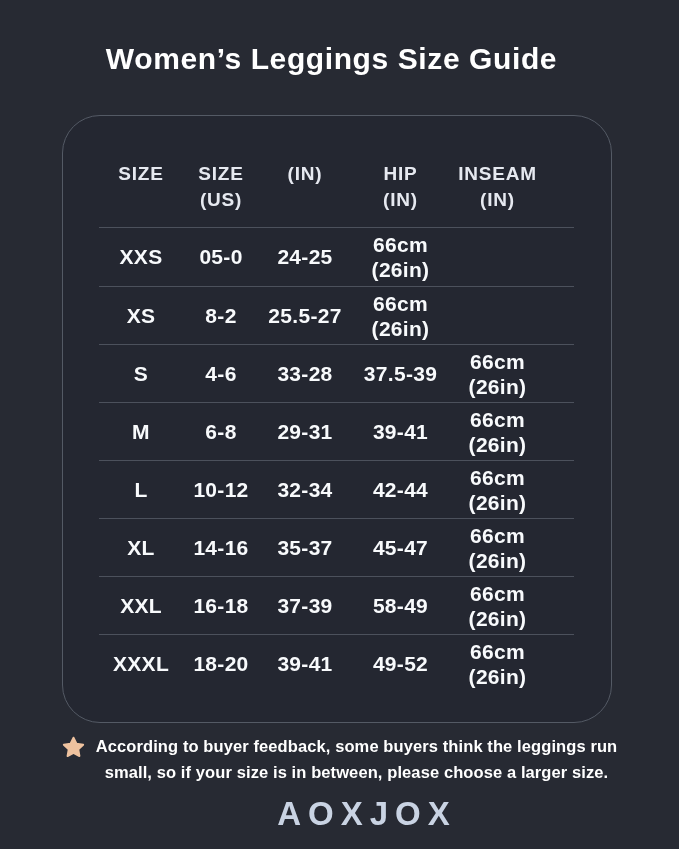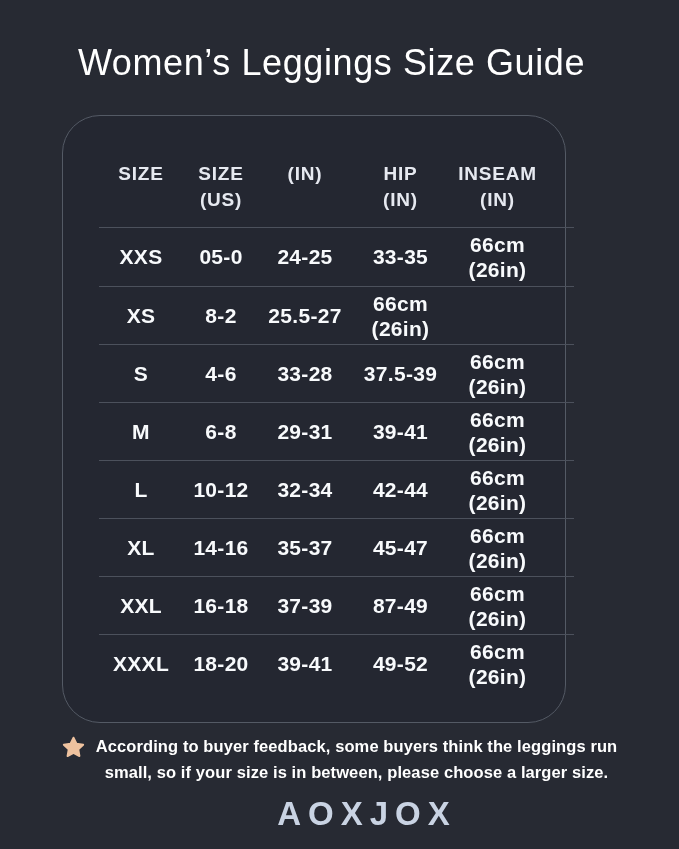--- a/index.html
+++ b/index.html
@@ -13,28 +13,28 @@
   .page {
     position: relative;
     width: 679px; height: 849px;
     background: #272a33;
   }
   .title {
     position: absolute;
     top: 42px; left: 0; right: 16px;
     text-align: center;
     color: #ffffff;
-    font-size: 36px;
-    font-weight: 400;
+    font-size: 30px;
+    font-weight: 700;
     letter-spacing: 0.6px;
   }
   .panel {
     position: absolute;
     left: 62px; top: 115px;
-    width: 504px; height: 608px;
+    width: 550px; height: 608px;
     border: 1.5px solid #545a65;
     border-radius: 38px;
     background: #242731;
   }
   .table-inner {
     margin-left: 36px;
     width: 475px;
   }
   .thead, .t-row {
     display: grid;
@@ -135,21 +135,20 @@
           </div>
 
       </div>
 
       <div class="tbody">
 
           <div class="t-row">
             <div class="td">XXS</div>
             <div class="td">05-0</div>
             <div class="td">24-25</div>
-            <div class="td">33-35</div>
             <div class="td td-inseam">
               <span>66cm</span>
               <span>(26in)</span>
             </div>
           </div>
 
           <div class="t-row">
             <div class="td">XS</div>
             <div class="td">8-2</div>
             <div class="td">25.5-27</div>
@@ -200,21 +199,21 @@
             <div class="td td-inseam">
               <span>66cm</span>
               <span>(26in)</span>
             </div>
           </div>
 
           <div class="t-row">
             <div class="td">XXL</div>
             <div class="td">16-18</div>
             <div class="td">37-39</div>
-            <div class="td">87-49</div>
+            <div class="td">58-49</div>
             <div class="td td-inseam">
               <span>66cm</span>
               <span>(26in)</span>
             </div>
           </div>
 
           <div class="t-row">
             <div class="td">XXXL</div>
             <div class="td">18-20</div>
             <div class="td">39-41</div>

